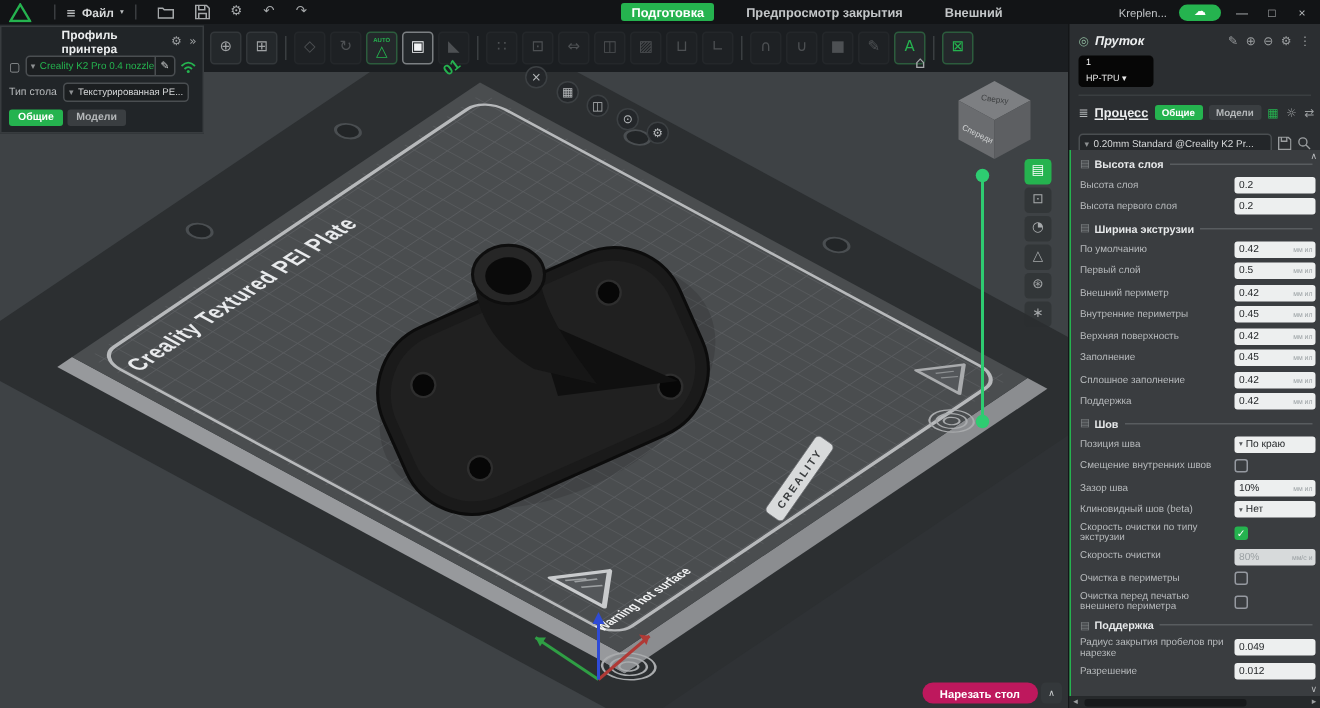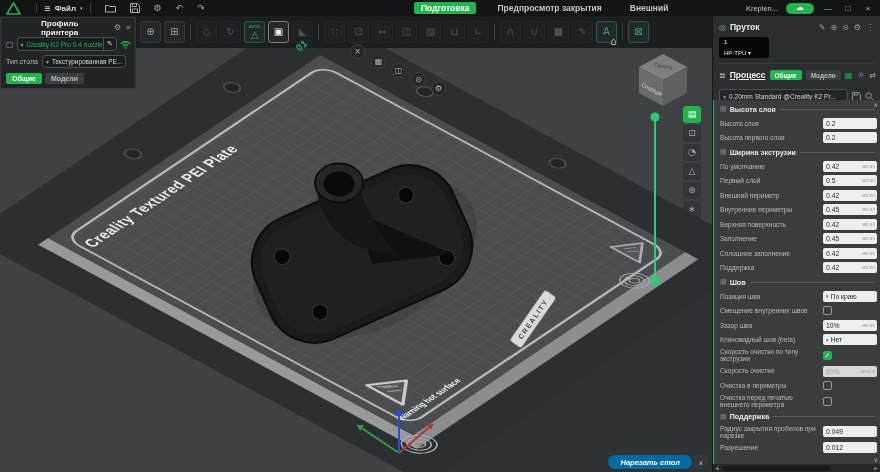--- a/index.html
+++ b/index.html
@@ -78,31 +78,31 @@
   .side-tools{ position:absolute; left:683px; top:90px; display:flex; flex-direction:column; gap:2px; z-index:3; }
   .side-tool{ width:18px; height:17px; border-radius:3px; color:#a6a9ab; font-size:9px; display:flex;
     align-items:center; justify-content:center; background:rgba(43,46,49,.6); line-height:1;}
   .side-tool.active{ background:#25b34f; color:#fff; }
 
   .slice-stack{ position:absolute; right:172px; bottom:3px; display:flex; flex-direction:column; gap:2px;
     align-items:flex-end; z-index:6; }
   .slice-row{ display:flex; gap:2px; }
   .btn-main{ height:14px; padding:0 12px; border-radius:7px; font-size:7.5px; font-weight:bold;
     display:flex; align-items:center; }
-  .btn-green{ background:#0369a1; color:#fff;font-style:italic; }
+  .btn-green{ background:#be185d; color:#fff; }
   .btn-dark{ background:#34383b; color:#e3e5e6; }
   .btn-caret{ width:14px; height:14px; border-radius:3px; background:#34383b; color:#cdd0d1; font-size:6px;
     display:flex; align-items:center; justify-content:center; }
 
   
   .right-panel{ position:absolute; right:0; top:0; width:168px; height:456px; background:#2b2e31;
     border-left:1px solid #141618; z-index:4; padding:4px 6px 0 6px; }
   .fil-head{ display:flex; align-items:center; height:14px; }
   .fil-head .spool{ color:#8fb99e; font-size:8px; margin-right:4px; }
-  .fil-title{ color:#eceeef; font-size:8.5px; font-weight:bold; flex:1; }
+  .fil-title{ color:#eceeef; font-size:8.5px; font-weight:bold; flex:1;font-style:italic; }
   .fil-actions{ display:flex; gap:5px; }
   .fil-actions .icon{ color:#9b9ea0; font-size:8px; }
   .fil-chip{ width:50px; height:21px; background:#060606; border-radius:3px; margin-top:3px; padding:2px 5px;
     display:flex; flex-direction:column; justify-content:space-between; }
   .fil-chip .idx{ color:#fff; font-size:6px; line-height:1; }
   .fil-chip .nm{ color:#e8e8e8; font-size:6px; line-height:1; white-space:nowrap;}
   .rp-divider{ height:1px; background:#3a3e41; margin-top:5px; }
   .proc-row{ display:flex; align-items:center; margin-top:4px; gap:4px; height:14px;}
   .proc-row .sliders{ color:#b4b7b9; font-size:8px; }
   .proc-title{ color:#eceeef; font-size:8.5px; font-weight:bold;text-decoration:underline; }

